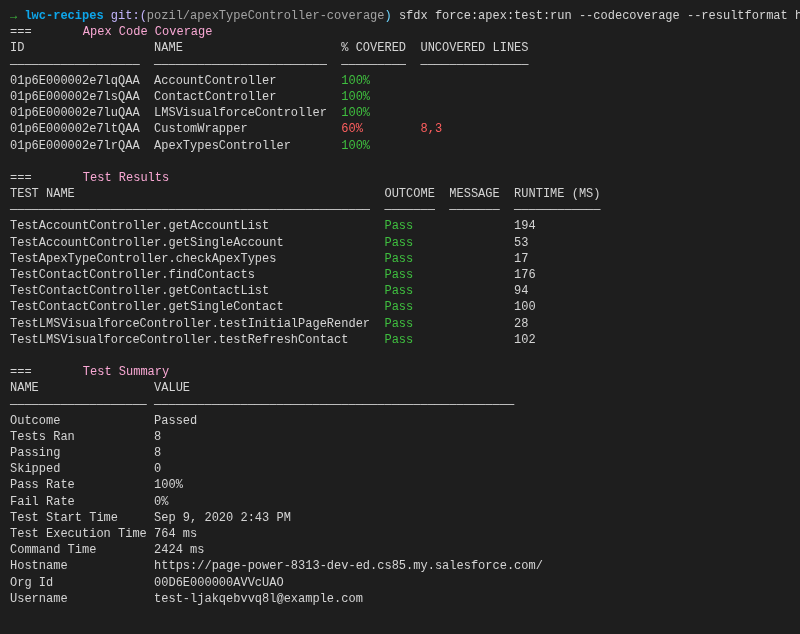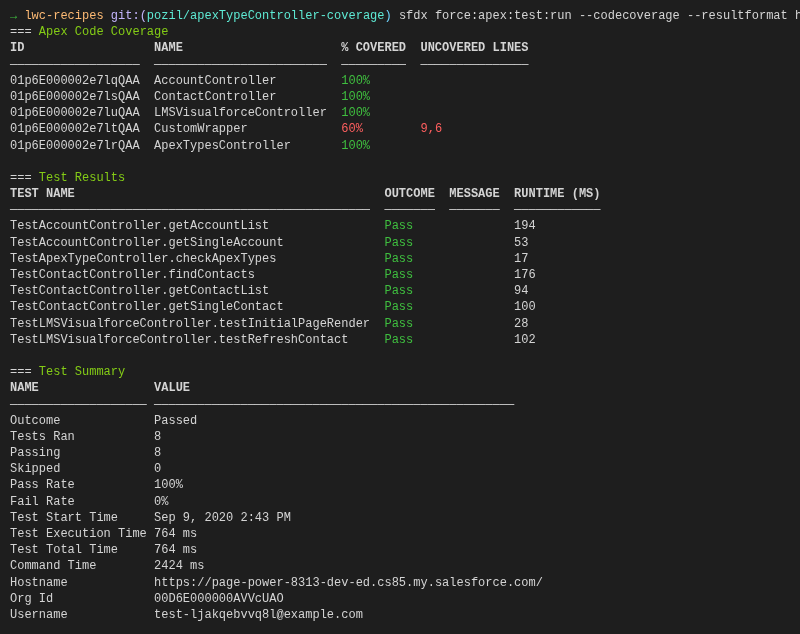--- a/index.html
+++ b/index.html
@@ -7,45 +7,45 @@
     padding: 8px 10px;
     background: #1e1e1e;
     color: #d4d4d4;
     font-family: "Menlo", "Consolas", "Courier New", monospace;
     font-size: 12px;
     line-height: 1.35;
     width: 800px;
     box-sizing: border-box;
   }
   .prompt-arrow { color: #3fbf3f; }
-  .repo { color: #fdba74; }
+  .repo { color: #0ea5e9; font-weight: bold; }
   .git-label { color: #c4b5fd; }
-  .branch { color: #5eead4; }
+  .branch { color: #a3a3a3; }
   .paren { color: #6fd7ff; }
   .cmd { color: #d4d4d4; }
   .section-marker { color: #d4d4d4; }
-  .section-title { color: #84cc16; }
-  .header-row { color: #d4d4d4; font-weight: 700; }
+  .section-title { color: #f9a8d4; margin-left: 44px; }
+  .header-row { color: #d4d4d4; font-weight: 400; }
   .green { color: #3fbf3f; }
   .red { color: #ff5f5f; text-align: right; }
   .row { white-space: pre; }
 </style>
 </head>
 <body>
 
 <div class="row"><span class="prompt-arrow">→</span> <span class="repo">lwc-recipes</span> <span class="git-label">git:(</span><span class="branch">pozil/apexTypeController-coverage</span><span class="paren">)</span> <span class="cmd">sfdx force:apex:test:run --codecoverage --resultformat human</span></div>
 
 <div class="row"><span class="section-marker">===</span> <span class="section-title">Apex Code Coverage</span></div>
 <div class="row header-row" id="cov-headers">ID                  NAME                      % COVERED  UNCOVERED LINES</div>
 <div class="row header-row" id="cov-underline">──────────────────  ────────────────────────  ─────────  ───────────────</div>
 <div id="cov-rows">
     <div class="row"><span>01p6E000002e7lqQAA  </span><span>AccountController         </span><span class="green">100%       </span><span class="red"></span></div>
     <div class="row"><span>01p6E000002e7lsQAA  </span><span>ContactController         </span><span class="green">100%       </span><span class="red"></span></div>
     <div class="row"><span>01p6E000002e7luQAA  </span><span>LMSVisualforceController  </span><span class="green">100%       </span><span class="red"></span></div>
-    <div class="row"><span>01p6E000002e7ltQAA  </span><span>CustomWrapper             </span><span class="red">60%        </span><span class="red">9,6</span></div>
+    <div class="row"><span>01p6E000002e7ltQAA  </span><span>CustomWrapper             </span><span class="red">60%        </span><span class="red">8,3</span></div>
     <div class="row"><span>01p6E000002e7lrQAA  </span><span>ApexTypesController       </span><span class="green">100%       </span><span class="red"></span></div>
   </div>
 
 <div class="row">&nbsp;</div>
 
 <div class="row"><span class="section-marker">===</span> <span class="section-title">Test Results</span></div>
 <div class="row header-row" id="res-headers">TEST NAME                                           OUTCOME  MESSAGE  RUNTIME (MS)</div>
 <div class="row header-row" id="res-underline">──────────────────────────────────────────────────  ───────  ───────  ────────────</div>
 <div id="res-rows">
     <div class="row"><span>TestAccountController.getAccountList                </span><span class="green">Pass     </span><span>         </span><span>194</span></div>
@@ -65,18 +65,17 @@
 <div class="row header-row" id="sum-underline">─────────────────── ──────────────────────────────────────────────────</div>
 <div id="sum-rows">
     <div class="row"><span>Outcome             </span><span>Passed</span></div>
     <div class="row"><span>Tests Ran           </span><span>8</span></div>
     <div class="row"><span>Passing             </span><span>8</span></div>
     <div class="row"><span>Skipped             </span><span>0</span></div>
     <div class="row"><span>Pass Rate           </span><span>100%</span></div>
     <div class="row"><span>Fail Rate           </span><span>0%</span></div>
     <div class="row"><span>Test Start Time     </span><span>Sep 9, 2020 2:43 PM</span></div>
     <div class="row"><span>Test Execution Time </span><span>764 ms</span></div>
-    <div class="row"><span>Test Total Time     </span><span>764 ms</span></div>
     <div class="row"><span>Command Time        </span><span>2424 ms</span></div>
     <div class="row"><span>Hostname            </span><span>https://page-power-8313-dev-ed.cs85.my.salesforce.com/</span></div>
     <div class="row"><span>Org Id              </span><span>00D6E000000AVVcUAO</span></div>
     <div class="row"><span>Username            </span><span>test-ljakqebvvq8l@example.com</span></div>
   </div>
 
 </body></html>

